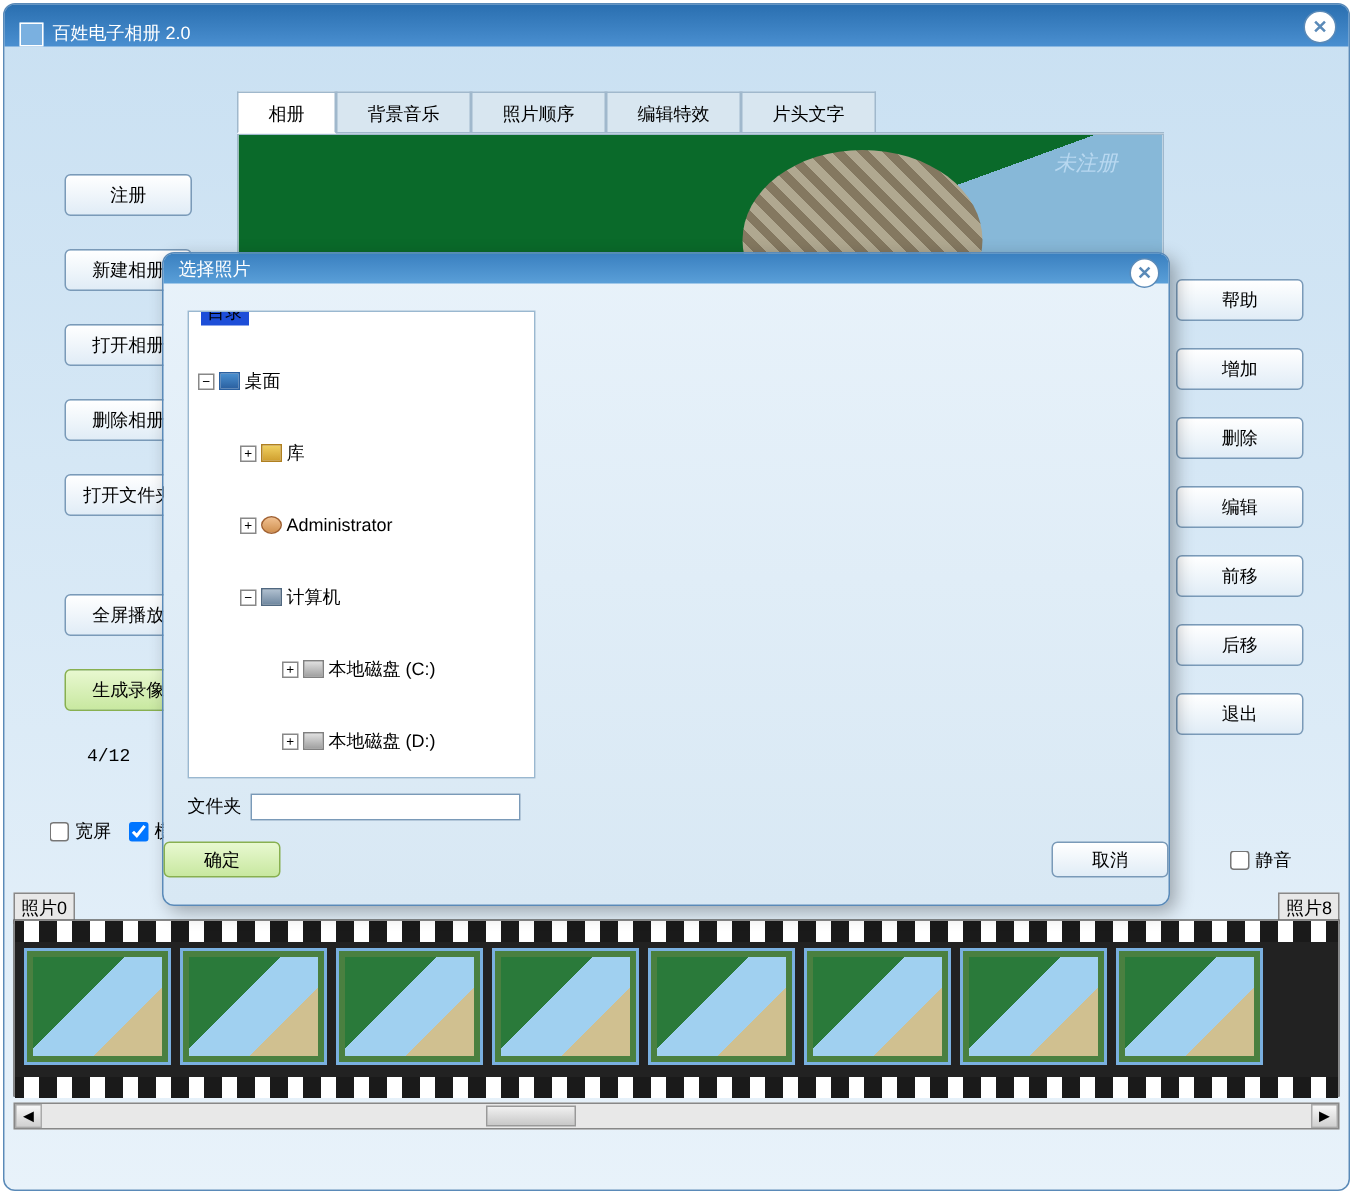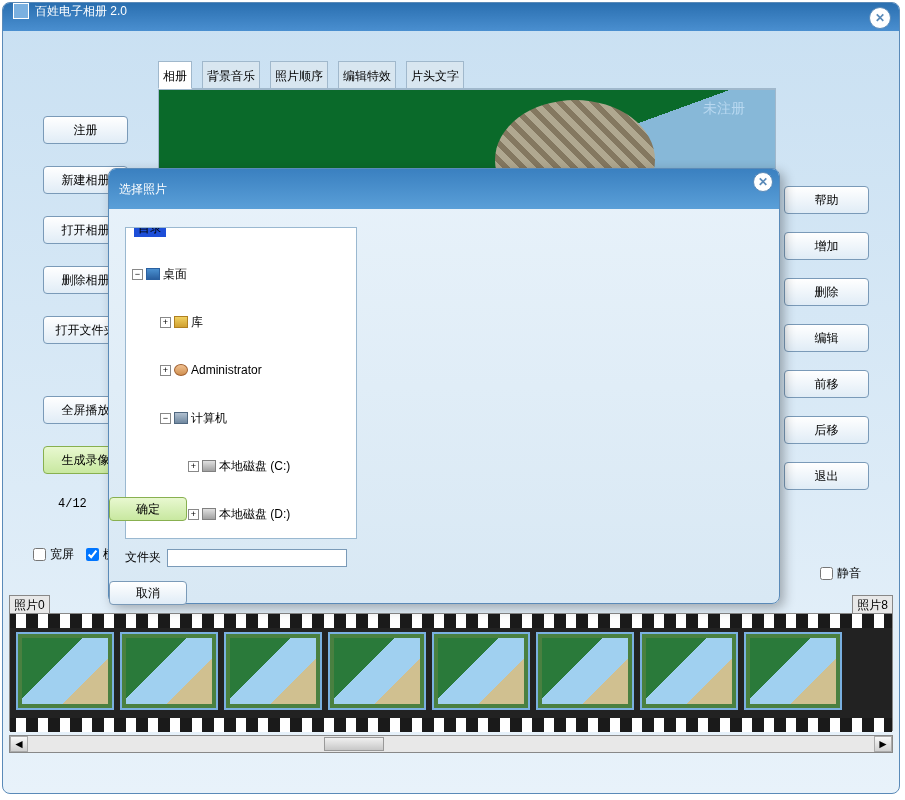--- a/index.html
+++ b/index.html
@@ -5,54 +5,54 @@
 * { box-sizing: border-box; margin: 0; padding: 0; font-family: "Microsoft YaHei", SimSun, sans-serif; font-size: 12px; }
 body { background: #fff; width: 905px; height: 800px; overflow: hidden; position: relative; }
 
 .main-window {
   position: absolute; top: 2px; left: 2px; width: 898px; height: 792px;
   background: linear-gradient(to bottom, #c9e0f2 0%, #e8f2fa 100%);
   border: 1px solid #5a8ab8; border-radius: 8px;
 }
 .titlebar {
   height: 28px; background: linear-gradient(to bottom, #2a6fb0, #4a8fd0);
-  border-radius: 7px 7px 0 0; display: flex; align-items: flex-start; padding: 0 10px;
+  border-radius: 7px 7px 0 0; display: flex; align-items: flex-end; padding: 0 10px;
   color: #fff; position: relative;
 }
 .titlebar-icon { width: 16px; height: 16px; background: #7ab0e0; border: 1px solid #fff; margin-right: 6px; }
 .main-close {
   position: absolute; right: 8px; top: 4px; width: 22px; height: 22px; border-radius: 11px;
   background: #fff; border: 1px solid #5a8ab8; display: flex; align-items: center; justify-content: center;
   color: #5a8ab8; font-weight: bold; cursor: pointer;
 }
 
 .content { position: relative; padding: 20px; height: calc(100% - 28px); }
 
 .tabs { position: absolute; left: 155px; top: 30px; display: flex; height: 28px; }
 .tab {
-  padding: 6px 4px; border: 1px solid #a0b8cc; background: #d8e6f0;
-  border-bottom: none; cursor: pointer; margin-right: 10px;
+  padding: 6px 20px; border: 1px solid #a0b8cc; background: #d8e6f0;
+  border-bottom: none; cursor: pointer; margin-right: 0;
 }
 .tab.active { background: #fff; border-bottom: 1px solid #fff; z-index: 2; }
 .tab-strip { position: absolute; left: 155px; top: 57px; width: 618px; border-top: 1px solid #a0b8cc; }
 
 .preview {
   position: absolute; left: 155px; top: 58px; width: 618px; height: 470px;
   border: 1px solid #a0b8cc; background: #fff; overflow: hidden;
 }
 .preview-img {
   width: 100%; height: 100%;
   background: linear-gradient(160deg, #0a6a2a 0 30%, #87b8d8 30% 60%, #d0d0c0 60% 80%, #a8986a 80%);
   position: relative;
 }
 .preview-hat {
   position: absolute; right: 120px; top: 10px; width: 160px; height: 120px; border-radius: 50%;
   background: repeating-linear-gradient(45deg, #b0a890 0 6px, #847860 6px 12px);
 }
-.watermark { position: absolute; right: 30px; top: 10px; color: #b8d8f0; font-size: 14px; }
+.watermark { position: absolute; right: 30px; top: 10px; color: #b8d8f0; font-size: 14px; font-style: italic; }
 
 .btn {
   width: 85px; height: 28px; border: 1px solid #7a9ab8; border-radius: 4px;
   background: linear-gradient(#fff, #e0ecf6); cursor: pointer; display: flex;
   align-items: center; justify-content: center; margin-bottom: 20px;
 }
 .btn.green { background: linear-gradient(#e8f8d0, #c8e8a0); border-color: #88b050; }
 .left-buttons { position: absolute; left: 40px; top: 85px; }
 .left-buttons .btn { margin-bottom: 22px; }
 .left-buttons .gap { height: 30px; }
@@ -85,21 +85,21 @@
 .hscroll-track { flex: 1; position: relative; }
 .hscroll-thumb { position: absolute; left: 35%; width: 60px; height: 14px; top: 1px; background: linear-gradient(#f0f0f0,#c8c8c8); border: 1px solid #999; }
 
 
 .dialog {
   position: absolute; left: 108px; top: 168px; width: 672px; height: 436px;
   background: linear-gradient(#e8f2fa, #d8e8f4); border: 1px solid #5a8ab8; border-radius: 8px;
   box-shadow: 4px 4px 12px rgba(0,0,0,0.3); z-index: 100;
 }
 .dlg-title {
-  height: 40px; background: linear-gradient(#3a80c0, #5a9fd8); border-radius: 7px 7px 0 0;
+  height: 20px; background: linear-gradient(#3a80c0, #5a9fd8); border-radius: 7px 7px 0 0;
   color: #fff; display: flex; align-items: center; padding: 0 10px; position: relative;
 }
 .dlg-close {
   position: absolute; right: 6px; top: 3px; width: 20px; height: 20px; border-radius: 10px;
   background: #fff; border: 1px solid #5a8ab8; display: flex; align-items: center; justify-content: center;
   color: #5a8ab8; font-weight: bold; cursor: pointer;
 }
 .dlg-body { padding: 12px 16px; height: calc(100% - 26px); position: relative; }
 .fieldset {
   position: absolute; border: 1px solid #9ab8d0; background: #fff;
@@ -115,21 +115,21 @@
 .tree-icon { width: 14px; height: 12px; display: inline-block; margin-right: 3px; vertical-align: middle; }
 .ico-desktop { background: linear-gradient(#4a90d0, #2a60a0); border: 1px solid #2a60a0; }
 .ico-lib { background: linear-gradient(#f0d060, #d0a030); border: 1px solid #b08020; }
 .ico-user { background: linear-gradient(#f0c090, #d09050); border-radius: 50%; border: 1px solid #a06030; }
 .ico-computer { background: linear-gradient(#b0c0d0, #7088a0); border: 1px solid #506880; }
 .ico-drive { background: linear-gradient(#e0e0e0, #a0a0a0); border: 1px solid #808080; }
 
 .folder-row { position: absolute; left: 16px; bottom: 50px; display: flex; gap: 6px; }
 .folder-input { width: 180px; height: 18px; border: 1px solid #7a9ab8; background: #fff; }
 
-.dlg-buttons { position: absolute; bottom: 12px; left: 0; right: 0; display: flex; justify-content: space-between; gap: 60px; flex-direction: column; }
+.dlg-buttons { position: absolute; bottom: 12px; left: 0; right: 0; display: flex; justify-content: space-between; gap: 60px; }
 .dlg-btn {
   width: 78px; height: 24px; border: 1px solid #7a9ab8; border-radius: 4px; cursor: pointer;
   display: flex; align-items: center; justify-content: center;
 }
 .dlg-btn.ok { background: linear-gradient(#e8f8d0, #c8e8a0); border-color: #88b050; }
 .dlg-btn.cancel { background: linear-gradient(#fff, #e0ecf6); }
 </style>
 </head>
 <body>
 

